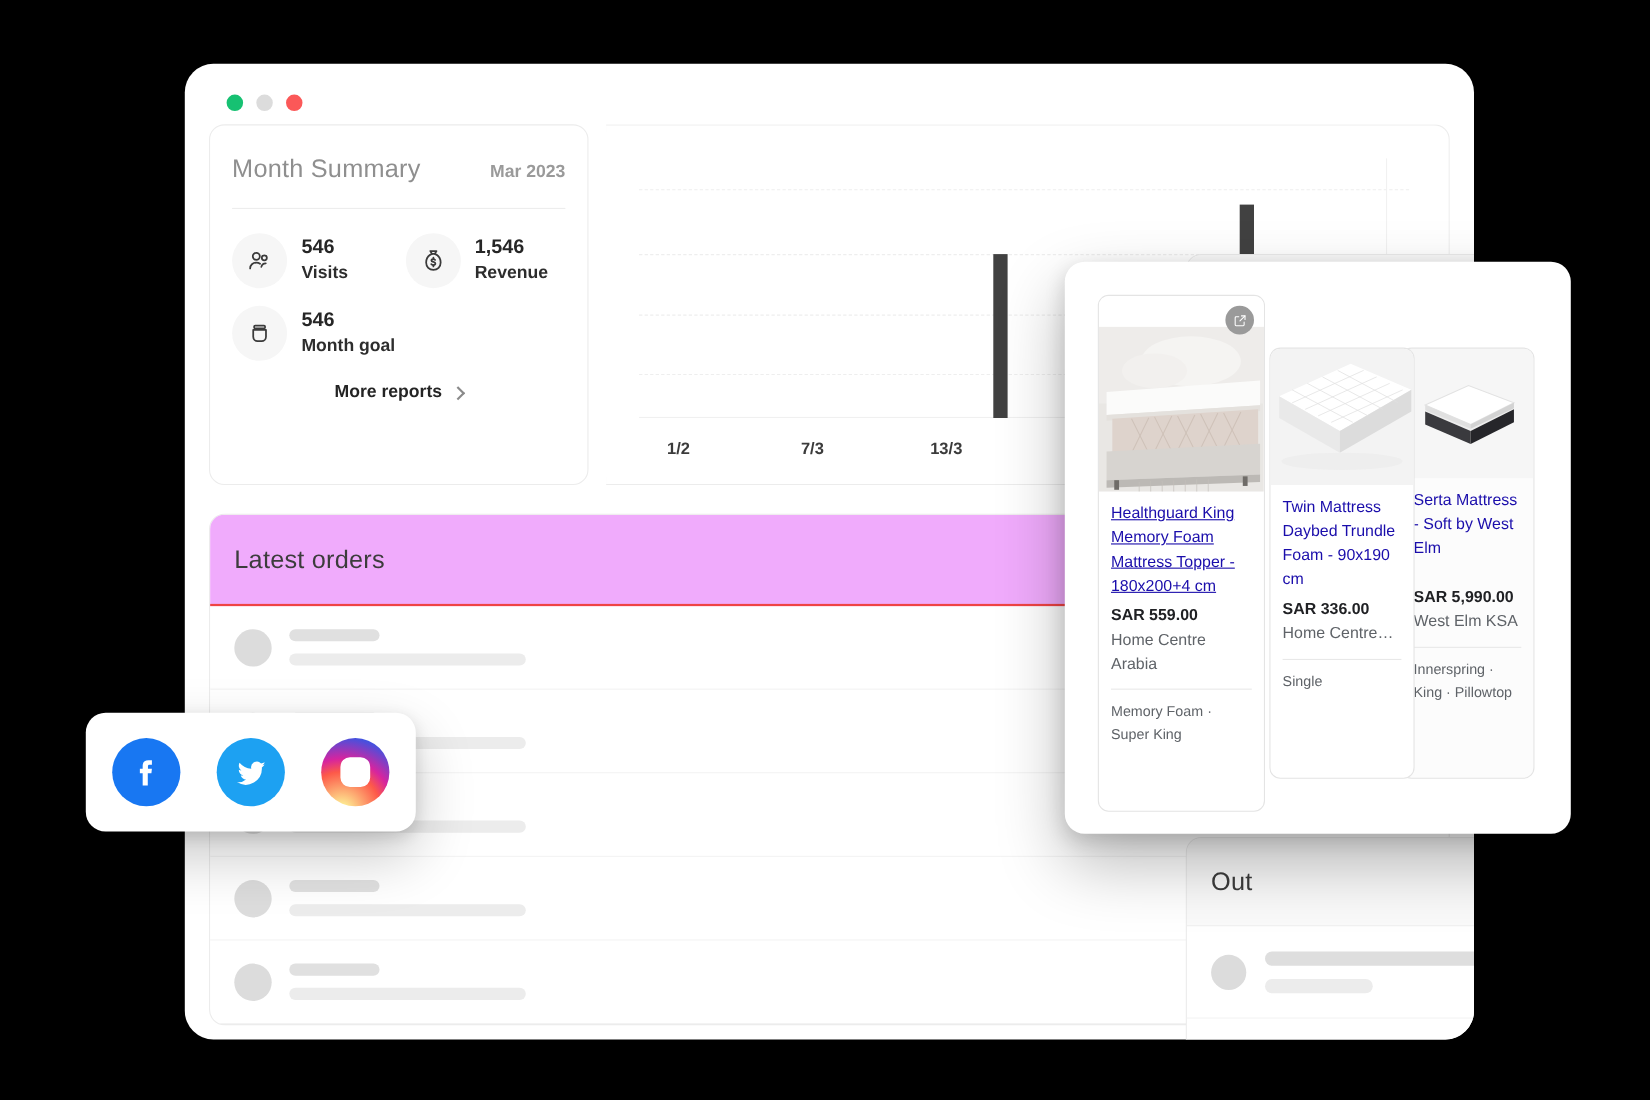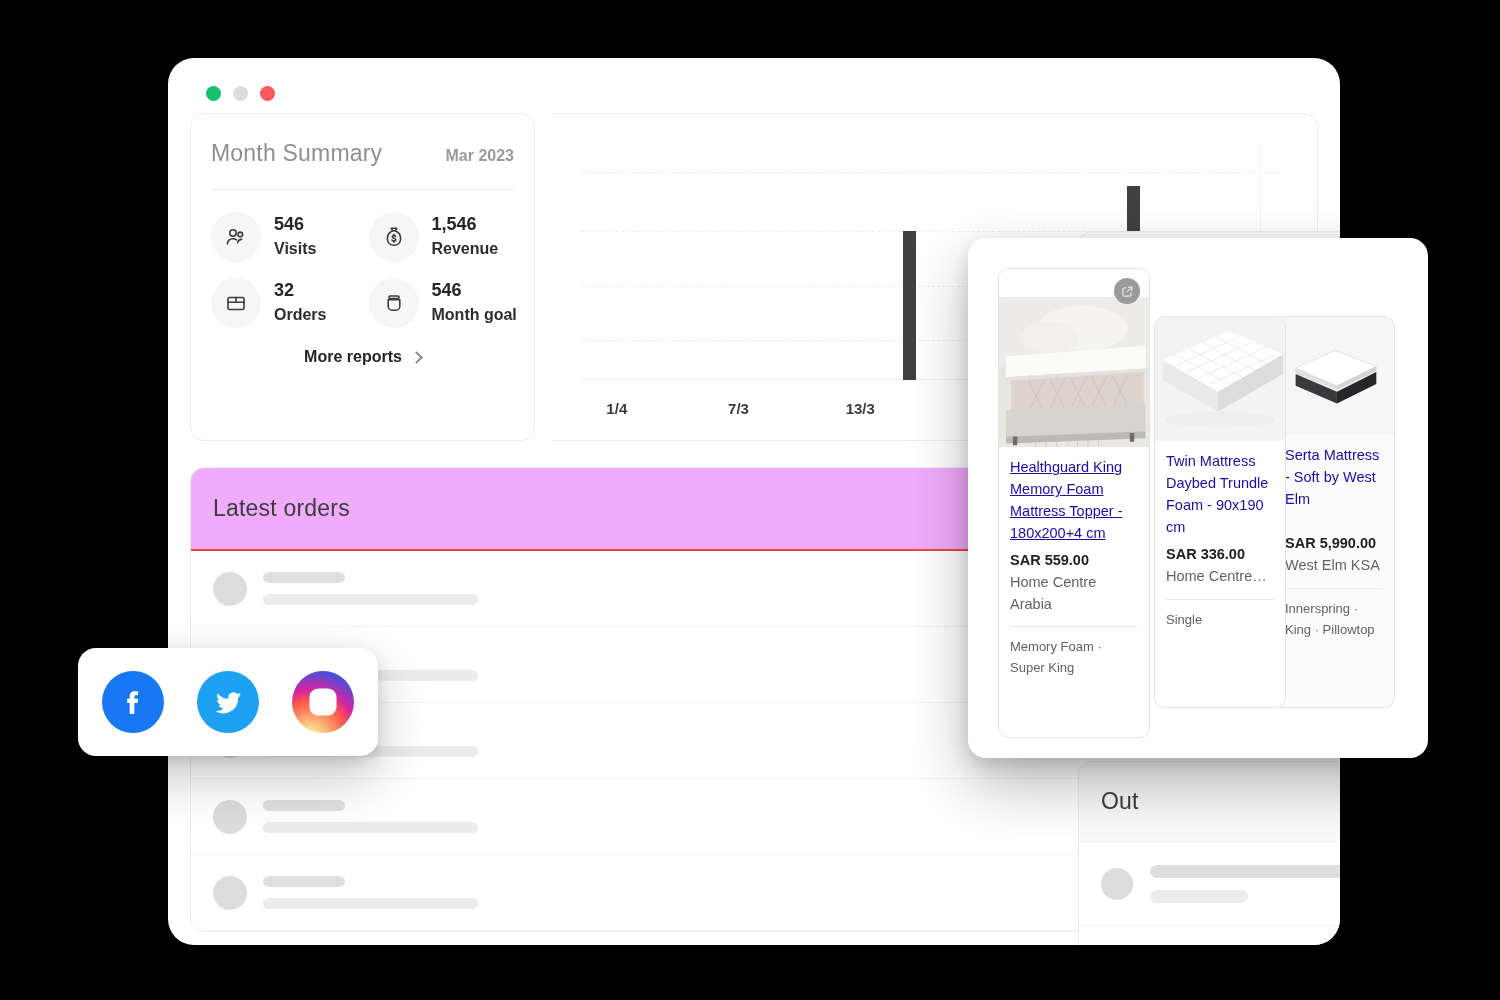--- a/index.html
+++ b/index.html
@@ -226,32 +226,20 @@
                   <path d="M13.6 11.3c-.4-.5-1-.8-1.7-.8-1 0-1.7.5-1.7 1.3 0 1.8 3.6.9 3.6 2.8 0 .9-.8 1.4-1.9 1.4-.8 0-1.5-.3-1.9-.9"></path>
                   <path d="M12 9.3v1.2M12 16v1.2"></path>
                   </svg>
               </span>
               <span class="stat-txt">
                 <div class="stat-val">1,546</div>
                 <div class="stat-lab">Revenue</div>
               </span>
             </div>
 
-            <div class="stat">
-              <span class="stat-ico">
-                <svg viewBox="0 0 24 24">
-                  <rect x="4" y="6.5" width="16" height="12" rx="1.6"></rect>
-                  <path d="M4 11.2h16M12 6.5v4.7"></path>
-                  </svg>
-              </span>
-              <span class="stat-txt">
-                <div class="stat-val">32</div>
-                <div class="stat-lab">Orders</div>
-              </span>
-            </div>
 
             <div class="stat">
               <span class="stat-ico">
                 <svg viewBox="0 0 24 24">
                   <path d="M6.2 8.8h11.6v6.4a4 4 0 0 1-4 4h-3.6a4 4 0 0 1-4-4z"></path>
                   <rect x="7" y="5" width="10" height="2.6" rx="1"></rect>
                   </svg>
               </span>
               <span class="stat-txt">
                 <div class="stat-val">546</div>
@@ -272,21 +260,21 @@
           <div class="gridline" style="top: 12%;"></div>
               <div class="gridline" style="top: 37%;"></div>
               <div class="gridline" style="top: 60%;"></div>
               <div class="gridline" style="top: 83%;"></div>
               <div class="axis-v" style="left: 97%;"></div>
               <div class="bar" title="16/3: 63" style="left: 46%; height: 63%; background: rgb(65, 65, 65);"></div>
               <div class="bar" title="21/3: 48" style="left: 61%; height: 48%; background: rgb(65, 65, 65);"></div>
               <div class="bar" title="25/3: 82" style="left: 78%; height: 82%; background: rgb(65, 65, 65);"></div>
             </div>
           <div class="xlabels" id="xlabels">
-              <span class="xlab" style="left: 5%;">1/4</span>
+              <span class="xlab" style="left: 5%;">1/2</span>
               <span class="xlab" style="left: 22%;">7/3</span>
               <span class="xlab" style="left: 39%;">13/3</span>
               <span class="xlab" style="left: 56%;">19/3</span>
               <span class="xlab" style="left: 73%;">25/3</span>
               <span class="xlab" style="left: 90%;">31/3</span>
             </div>
         </div>
       </div>
 
       <div class="orders-card">

